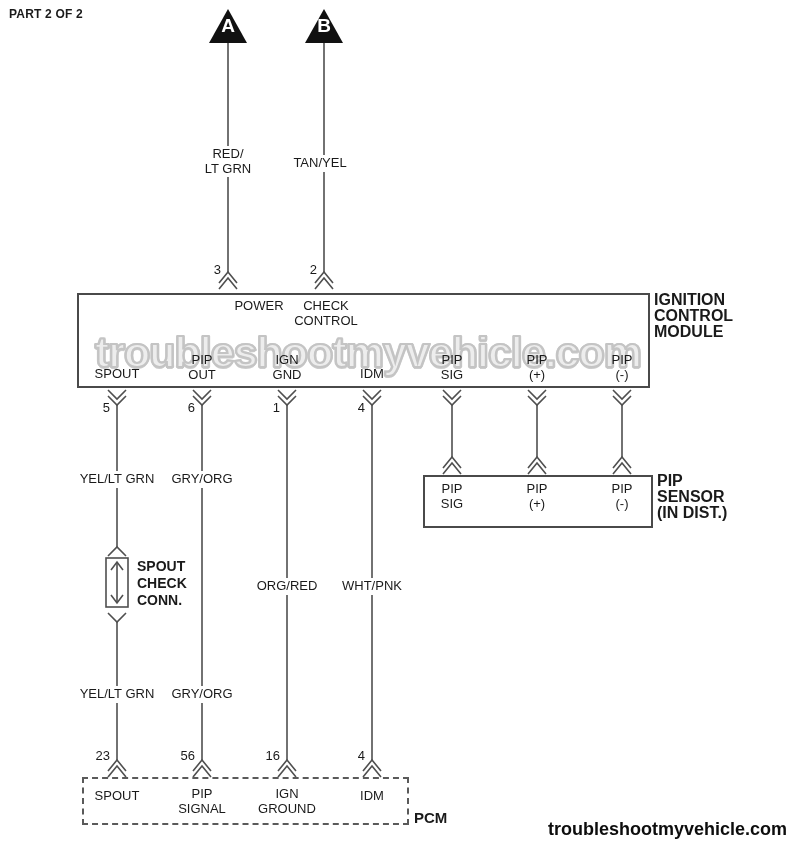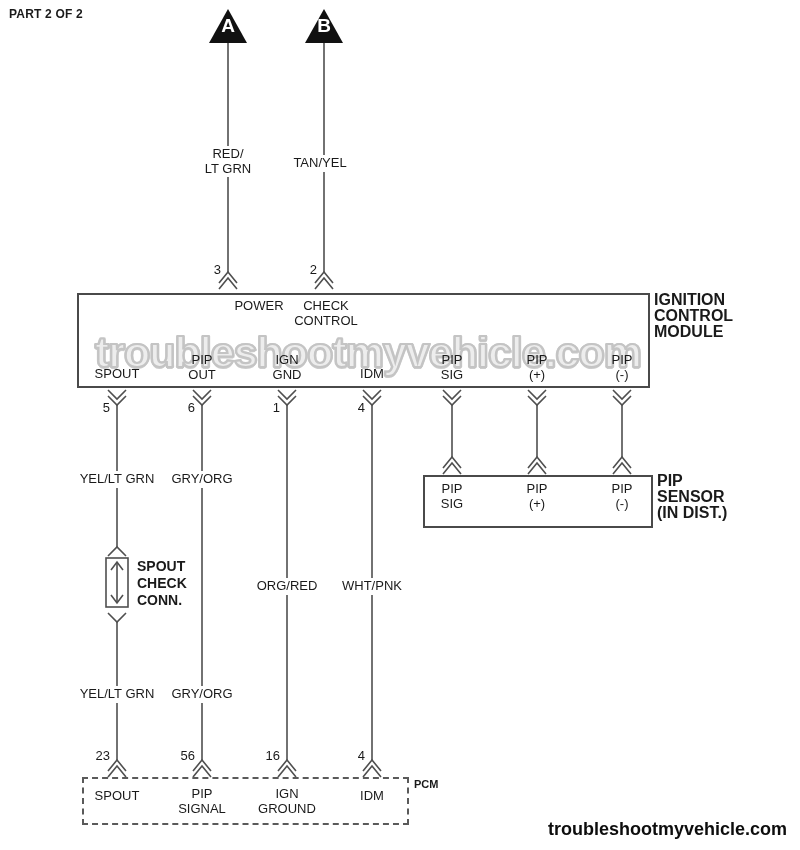--- a/index.html
+++ b/index.html
@@ -202,17 +202,17 @@
   <div class="lbl c" style="left:202px; top:787px;">
     <div>PIP</div>
     <div>SIGNAL</div>
   </div>
   <div class="lbl c" style="left:287px; top:787px;">
     <div>IGN</div>
     <div>GROUND</div>
   </div>
   <div class="lbl c" style="left:372px; top:789px;">IDM</div>
 
-  <div class="lbl b" style="left:414px; top:777px; font-size:11px;">PCM</div>
+  <div class="lbl b" style="left:414px; top:811px; font-size:15px;">PCM</div>
 
   <div class="brand">troubleshootmyvehicle.com</div>
 
 </div>
 
 </body></html>

